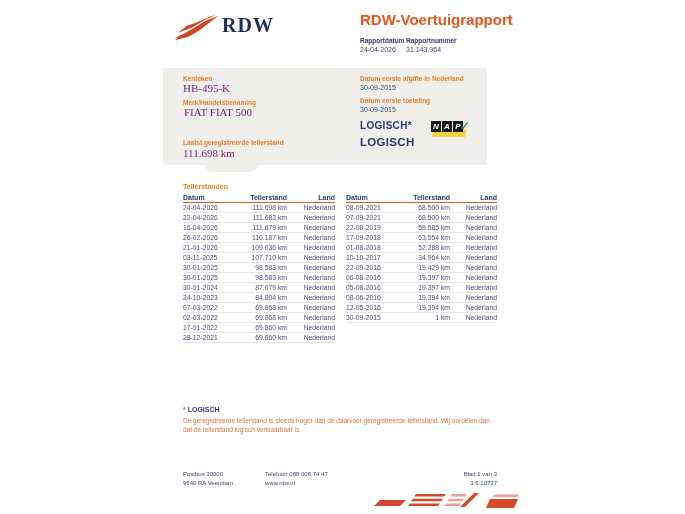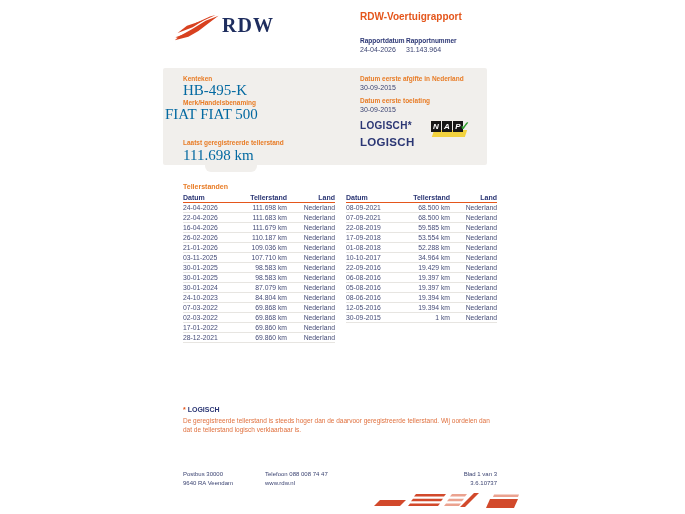--- a/index.html
+++ b/index.html
@@ -2,34 +2,34 @@
 <html><head>
 <meta charset="utf-8">
 <style>
   * { margin:0; padding:0; box-sizing:border-box; }
   html,body { width:685px; height:514px; background:#ffffff; font-family:"Liberation Sans", sans-serif; }
   #page { position:relative; width:624px; height:514px; background:#ffffff; overflow:hidden; color:#2b3674; }
 
   
   #logo { position:absolute; left:174px; top:13px; width:46px; height:30px; }
   #logo-text { position:absolute; left:222px; top:14px; font-family:"Liberation Serif", serif; font-size:20px; font-weight:bold; color:#1e2d5e; letter-spacing:1px; }
-  #doc-title { position:absolute; left:360px; top:11px; font-size:10px; font-weight:bold; color:#e4561c; }
+  #doc-title { position:absolute; left:360px; top:11px; font-size:15px; font-weight:bold; color:#e4561c; }
   .meta-label { position:absolute; font-size:6.5px; font-weight:bold; color:#2b3674; }
   .meta-value { position:absolute; font-size:7px; color:#3c4472; }
   #rpt-date-label { left:360px; top:37px; } #rpt-date { left:360px; top:46px; }
   #rpt-num-label  { left:406px; top:37px; } #rpt-num  { left:406px; top:46px; }
 
   
   #summary-box { position:absolute; left:163px; top:68px; width:324px; height:97px; background:#f1efec; border-radius:2px; }
   #summary-tail { position:absolute; left:205px; top:163px; width:52px; height:9px; background:#f1efec; border-radius:0 0 6px 6px; }
   .olabel { position:absolute; font-size:6.5px; font-weight:bold; color:#e87c26; }
-  .serif-val { position:absolute; font-family:"Liberation Serif", serif; font-size:15px; color:#0369a1; }
+  .serif-val { position:absolute; font-family:"Liberation Serif", serif; font-size:11px; color:#701a75; }
   .small-val { position:absolute; font-size:7px; color:#3c4472; }
   #kenteken-label { left:183px; top:75px; }  #kenteken { left:183px; top:82px; }
-  #merk-label { left:183px; top:99px; }      #merk { left:165px; top:106px; }
+  #merk-label { left:183px; top:99px; }      #merk { left:184px; top:106px; }
   #teller-label { left:183px; top:139px; }   #teller { left:183px; top:147px; }
   #afgifte-label { left:360px; top:75px; }   #afgifte { left:360px; top:84px; }
   #toelating-label { left:360px; top:97px; } #toelating { left:360px; top:106px; }
   #oordeel1 { position:absolute; left:360px; top:120px; font-size:10px; font-weight:bold; color:#2b3674; letter-spacing:0.3px; }
   #oordeel2 { position:absolute; left:360px; top:136px; font-size:11.5px; font-weight:bold; color:#2b3674; letter-spacing:0.3px; }
 
   
   #nap { position:absolute; left:431px; top:121px; width:40px; height:19px; }
   #nap-yellow { position:absolute; left:2px; top:9px; width:33px; height:7px; background:#f2d23e; transform:skewX(-18deg); }
   .nap-sq { position:absolute; top:0; width:10px; height:11px; background:#171717; color:#fff; font-size:8px; font-weight:bold; font-style:italic; text-align:center; line-height:11px; }

